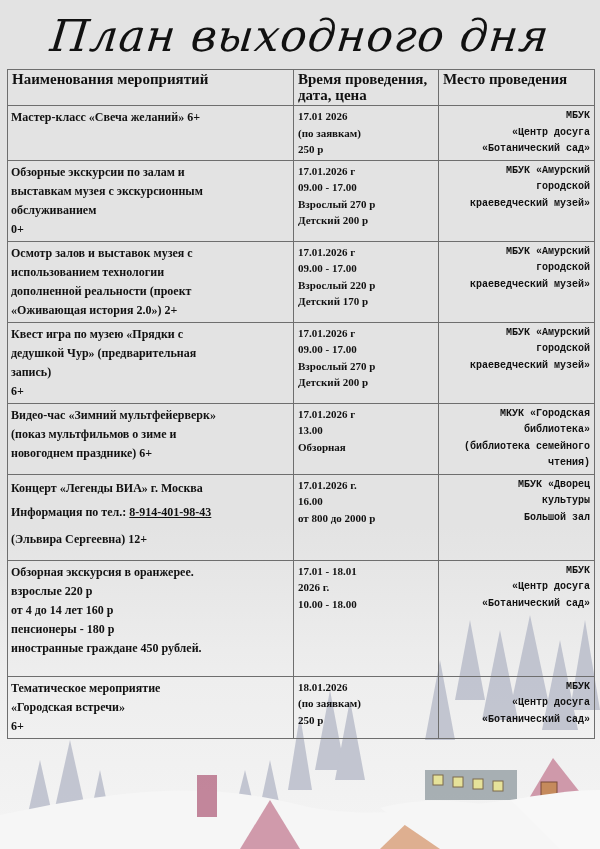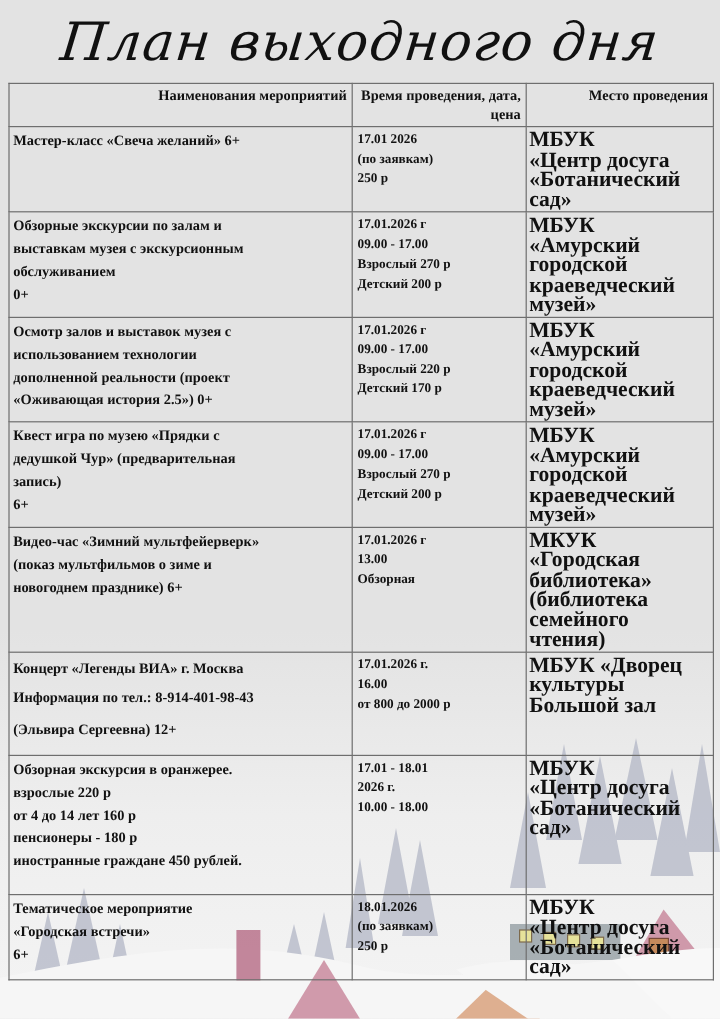--- a/index.html
+++ b/index.html
@@ -21,27 +21,27 @@
     transform: skewX(-6deg);
   }
   table.plan {
     position: absolute; left: 7px; top: 69px; width: 587px; z-index: 2;
     border-collapse: collapse; table-layout: fixed;
   }
   table.plan td, table.plan th {
     border: 1px solid #6e6e6e; vertical-align: top; padding: 2px 4px 2px 4px;
     font-weight: bold;
   }
-  th { font-size: 12px; line-height: 16px; text-align: right; padding-top: 1px !important; height: 29px; }
+  th { font-size: 15px; line-height: 16px; text-align: left; padding-top: 1px !important; height: 29px; }
   col.c1 { width: 286px; } col.c2 { width: 145px; } col.c3 { width: 156px; }
   td.name { font-size: 12px; line-height: 19px; padding-left: 3px !important; }
   td.when { font-size: 11px; line-height: 16.5px; text-align: left; }
-  td.where { font-size: 18px; line-height: 16.5px; text-align: left; padding-left: 2px !important; }
+  td.where { font-size: 10px; line-height: 16.5px; text-align: right; padding-left: 2px !important; font-family: Liberation Mono, monospace; }
   .line { display: block; }
-  .phone { }
+  .phone { text-decoration: underline; }
   .tall-line { display:block; line-height: 27px; }
 </style>
 </head>
 <body>
 
 <svg class="bg" viewBox="0 0 600 849" xmlns="http://www.w3.org/2000/svg">
   <defs>
     <linearGradient id="snowfade" x1="0" y1="0" x2="0" y2="1">
       <stop offset="0" stop-color="#e3e3e3"></stop>
       <stop offset="0.62" stop-color="#e3e3e3"></stop>
@@ -143,21 +143,21 @@
         <span class="line">городской</span>
         <span class="line">краеведческий музей»</span>
       </td>
     </tr>
 
     <tr style="height:81px">
       <td class="name">
         <span class="line">Осмотр залов и выставок музея с</span>
         <span class="line">использованием технологии</span>
         <span class="line">дополненной реальности (проект</span>
-        <span class="line">«Оживающая история 2.5») 0+</span>
+        <span class="line">«Оживающая история 2.0») 2+</span>
       </td>
       <td class="when">
         <span class="line">17.01.2026 г</span>
         <span class="line">09.00 - 17.00</span>
         <span class="line">Взрослый 220 р</span>
         <span class="line">Детский 170 р</span>
       </td>
       <td class="where">
         <span class="line">МБУК «Амурский</span>
         <span class="line">городской</span>

